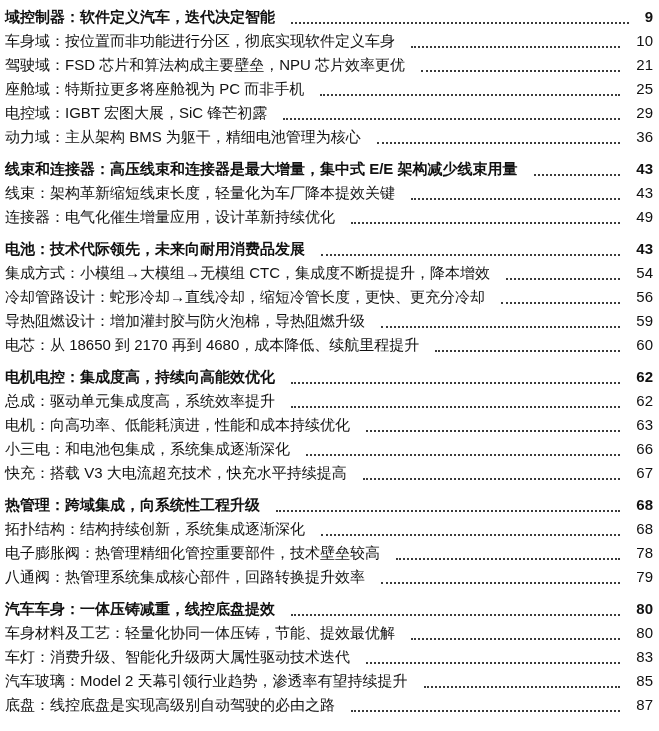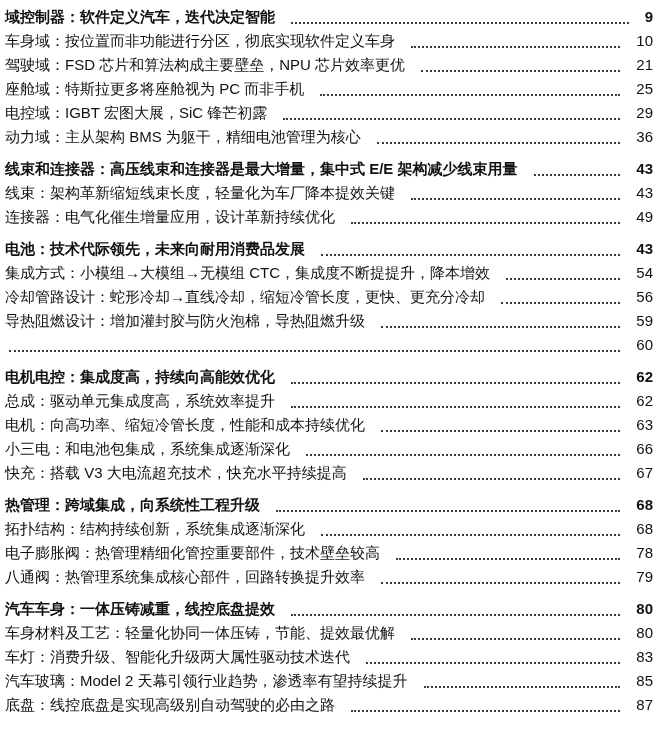--- a/index.html
+++ b/index.html
@@ -127,40 +127,41 @@
     <span class="toc-page">56</span>
   </div>
 
   <div class="toc-row">
     <span class="toc-title">导热阻燃设计：增加灌封胶与防火泡棉，导热阻燃升级</span>
     <span class="toc-leader"></span>
     <span class="toc-page">59</span>
   </div>
 
   <div class="toc-row">
+    <span class="toc-title">电芯：从 18650 到 2170 再到 4680，成本降低、续航里程提升</span>
     <span class="toc-leader"></span>
     <span class="toc-page">60</span>
   </div>
 </section>
 
   <section class="toc-section">
     <div class="toc-row head">
       <span class="toc-title">电机电控：集成度高，持续向高能效优化</span>
       <span class="toc-leader"></span>
       <span class="toc-page">62</span>
     </div>
 
   <div class="toc-row">
     <span class="toc-title">总成：驱动单元集成度高，系统效率提升</span>
     <span class="toc-leader"></span>
     <span class="toc-page">62</span>
   </div>
 
   <div class="toc-row">
-    <span class="toc-title">电机：向高功率、缩短冷管长度，性能和成本持续优化</span>
+    <span class="toc-title">电机：向高功率、低能耗演进，性能和成本持续优化</span>
     <span class="toc-leader"></span>
     <span class="toc-page">63</span>
   </div>
 
   <div class="toc-row">
     <span class="toc-title">小三电：和电池包集成，系统集成逐渐深化</span>
     <span class="toc-leader"></span>
     <span class="toc-page">66</span>
   </div>
 

